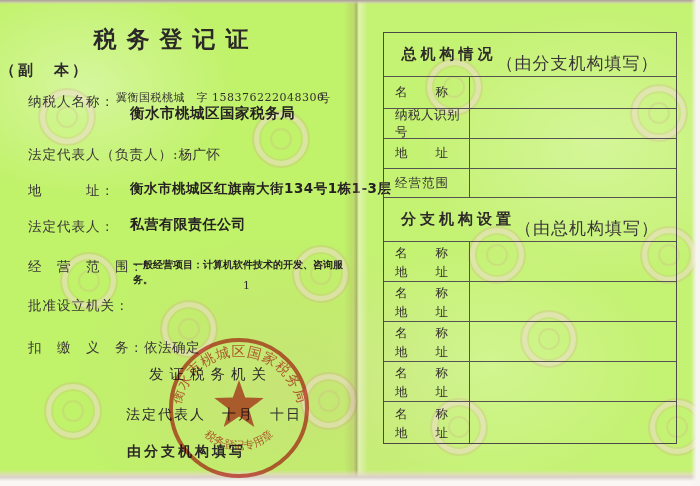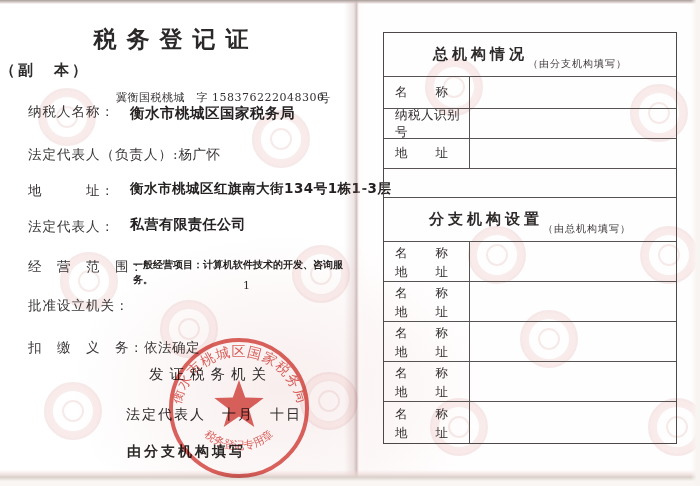--- a/index.html
+++ b/index.html
@@ -1,18 +1,18 @@
 <!DOCTYPE html>
 <html><head>
 <meta charset="utf-8">
 <style>
   html,body{margin:0;padding:0;background:#e9e2dc;}
   #cert{
     position:relative;width:700px;height:486px;overflow:hidden;
-    background:#ffffff;
+    background:#bef264;
     font-family:"DejaVu Serif","Liberation Serif",serif;
     color:#2e2b2b;
   }
   
   #cert::before{
     content:"";position:absolute;inset:0;pointer-events:none;
     background:
       radial-gradient(220px 160px at 12% 18%, rgba(255,255,255,.35), transparent 70%),
       radial-gradient(260px 200px at 85% 30%, rgba(255,255,255,.28), transparent 70%),
       radial-gradient(300px 220px at 40% 80%, rgba(222,168,166,.20), transparent 70%),
@@ -60,21 +60,21 @@
   .stamp{position:absolute;left:164px;top:333px;width:150px;height:150px;
     color:#d5423c;opacity:.82;mix-blend-mode:multiply;z-index:4;}
 
   
   .rtable{position:absolute;left:383px;top:32px;width:292px;height:410px;
     border:1.5px solid #4c4848;display:flex;flex-direction:column;z-index:2;}
   .t-row{display:flex;border-bottom:1px solid #585353;box-sizing:border-box;}
   .t-row:last-child{border-bottom:none;}
   .t-head{align-items:center;justify-content:center;}
   .t-head .t-title{font-size:15px;font-weight:700;letter-spacing:4px;color:#2e2a2a;}
-  .t-head .t-sub{font-size:10px;letter-spacing:1px;color:#3a3636;margin-top:18px;}
+  .t-head .t-sub{font-size:17px;letter-spacing:1px;color:#3a3636;margin-top:18px;}
   .t-label{width:86px;border-right:1px solid #585353;box-sizing:border-box;
     display:flex;flex-direction:column;justify-content:center;padding-left:11px;
     font-size:12.5px;letter-spacing:1px;color:#332f2f;}
   .t-cell{flex:1;}
   .t-label .ln{line-height:19px;}
 </style>
 </head>
 <body>
 
 <div id="cert">
@@ -95,21 +95,21 @@
   <div class="wm" style="left:640px;top:226px"></div>
   <div class="wm" style="left:520px;top:310px"></div>
   <div class="wm" style="left:430px;top:398px"></div>
   <div class="wm" style="left:648px;top:398px"></div>
 
   <div class="abs title">税务登记证</div>
   <div class="abs subtitle">（副　本）</div>
   <div class="abs serial">冀衡国税桃城　字 158376222048300</div>
   <div class="abs serial-suffix">号</div>
 
-  <div class="abs label" style="left:28px;top:103px">纳税人名称：</div>
+  <div class="abs label" style="left:28px;top:93px">纳税人名称：</div>
   <div class="abs value" style="left:130px;top:104px;font-size:14.5px">衡水市桃城区国家税务局</div>
 
   <div class="abs" style="left:28px;top:144px">
     <span class="label">法定代表人（负责人）:</span><span class="label" style="letter-spacing:.5px">杨广怀</span>
   </div>
 
   <div class="abs label" style="left:28px;top:182px">地　　　址：</div>
   <div class="abs value" style="left:130px;top:180px;font-size:13.5px">衡水市桃城区红旗南大街134号1栋1-3层</div>
 
   <div class="abs label" style="left:28px;top:218px">法定代表人：</div>
@@ -155,20 +155,21 @@
     </div>
     <div class="t-row" style="height:30px">
       <div class="t-label" style="letter-spacing:.5px">纳税人识别号</div>
       <div class="t-cell"></div>
     </div>
     <div class="t-row" style="height:30px">
       <div class="t-label">地　　址</div>
       <div class="t-cell"></div>
     </div>
     <div class="t-row" style="height:29px">
+      <div class="t-label">经营范围</div>
       <div class="t-cell"></div>
     </div>
     <div class="t-row t-head" style="height:44px">
       <div class="t-title">分支机构设置</div>
       <div class="t-sub">（由总机构填写）</div>
     </div>
 
     <div class="t-row" style="height:40px">
       <div class="t-label">
         <span class="ln">名　　称</span>

